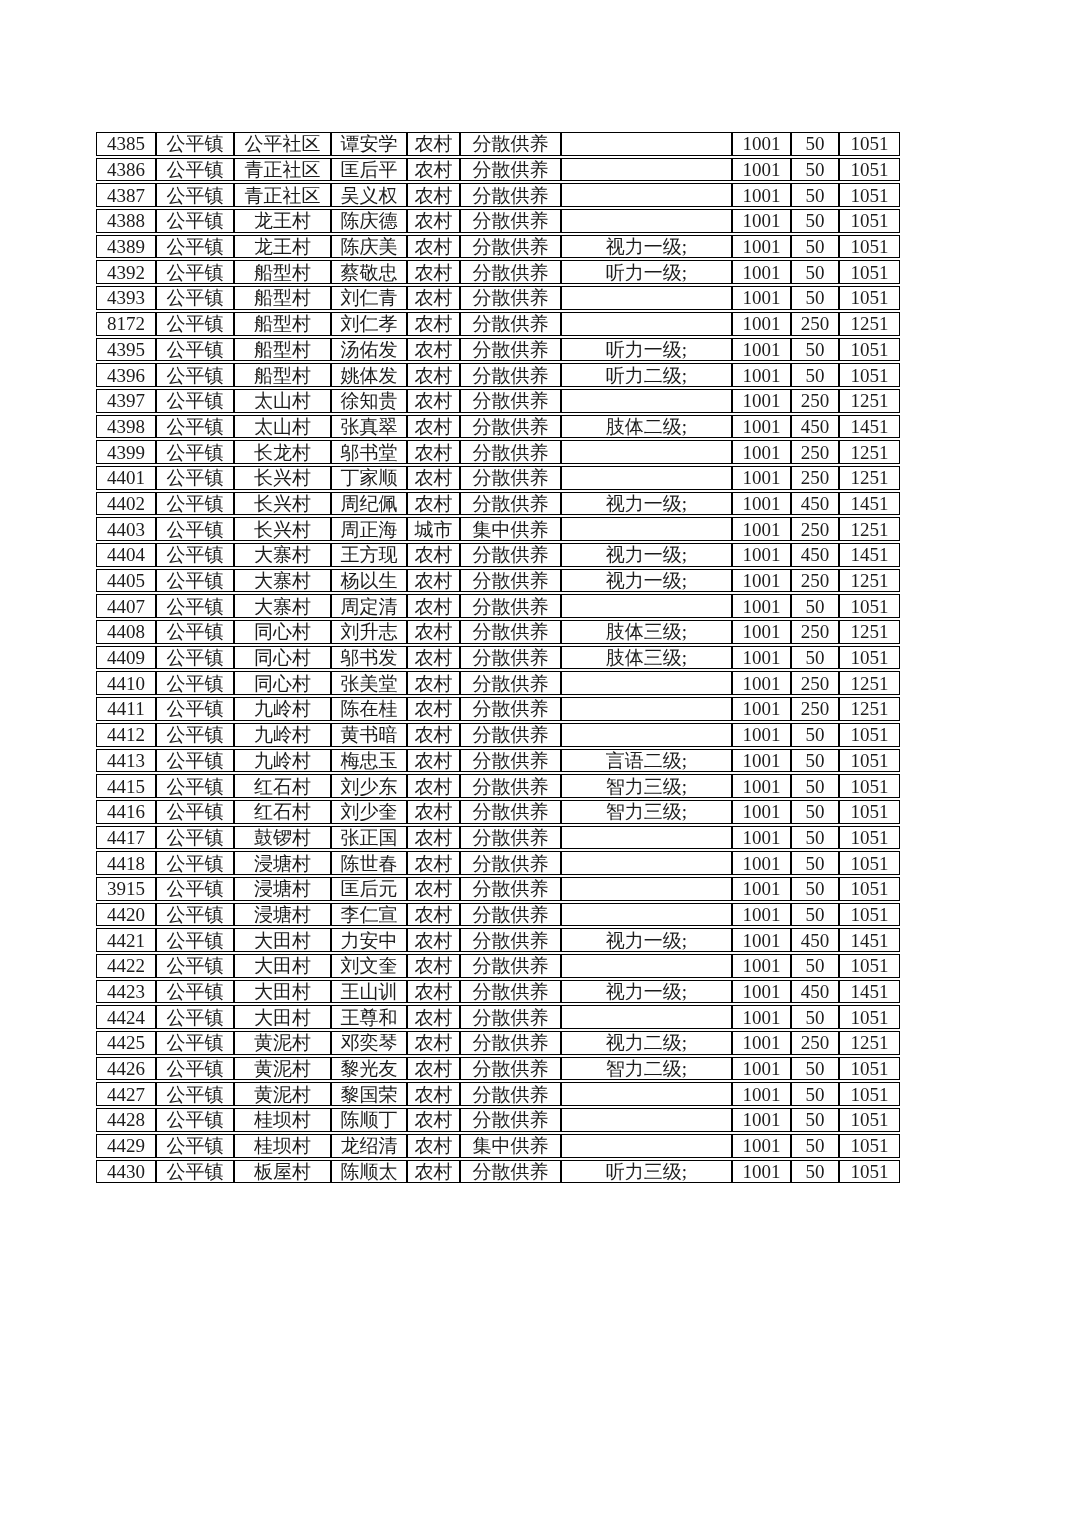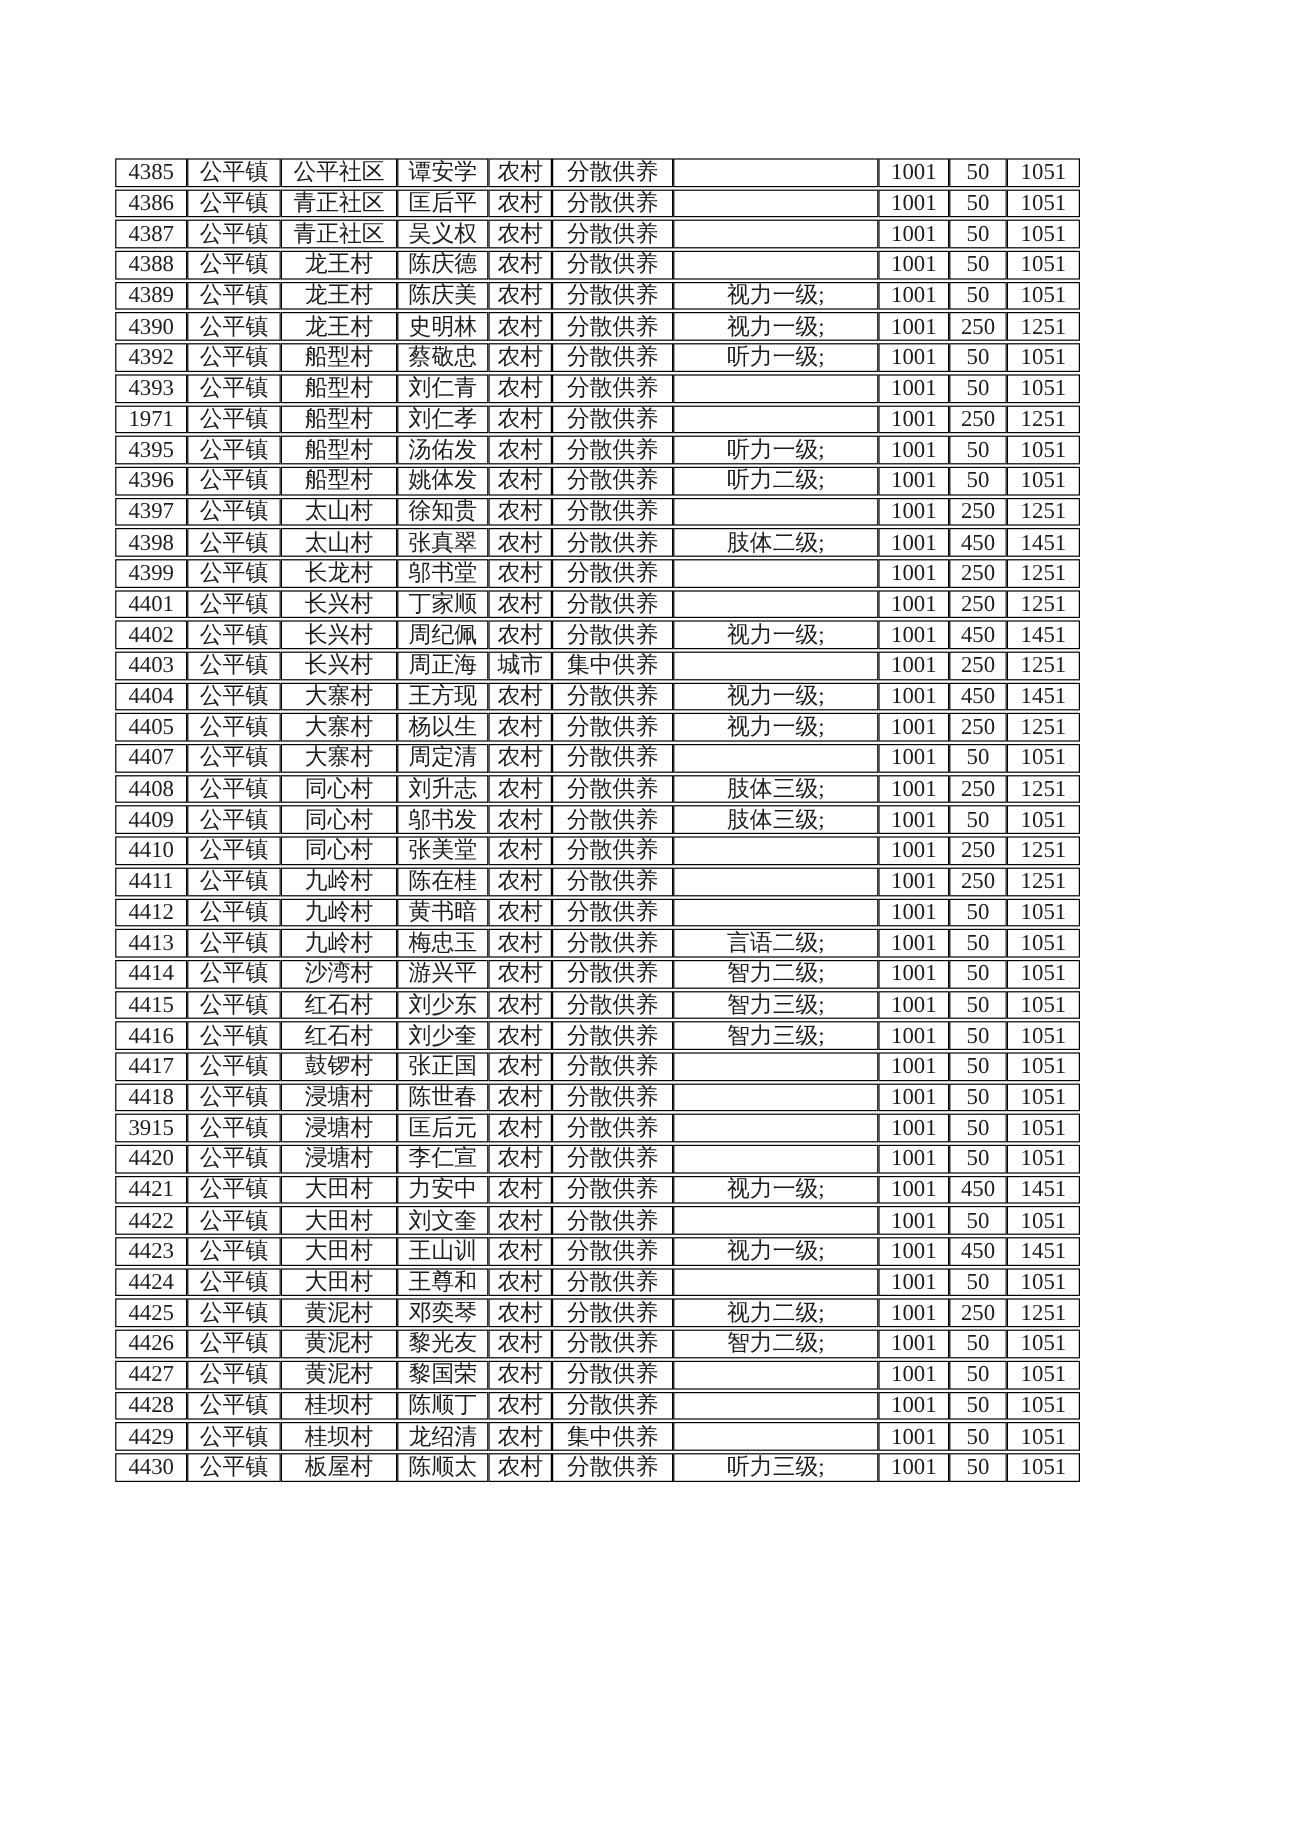--- a/index.html
+++ b/index.html
@@ -120,32 +120,20 @@
           <td>龙王村</td>
           <td>陈庆美</td>
           <td>农村</td>
           <td>分散供养</td>
           <td>视力一级;</td>
           <td>1001</td>
           <td>50</td>
           <td>1051</td>
         </tr>
         <tr>
-          <td>4390</td>
-          <td>公平镇</td>
-          <td>龙王村</td>
-          <td>史明林</td>
-          <td>农村</td>
-          <td>分散供养</td>
-          <td>视力一级;</td>
-          <td>1001</td>
-          <td>250</td>
-          <td>1251</td>
-        </tr>
-        <tr>
           <td>4392</td>
           <td>公平镇</td>
           <td>船型村</td>
           <td>蔡敬忠</td>
           <td>农村</td>
           <td>分散供养</td>
           <td>听力一级;</td>
           <td>1001</td>
           <td>50</td>
           <td>1051</td>
@@ -156,21 +144,21 @@
           <td>船型村</td>
           <td>刘仁青</td>
           <td>农村</td>
           <td>分散供养</td>
           <td></td>
           <td>1001</td>
           <td>50</td>
           <td>1051</td>
         </tr>
         <tr>
-          <td>1971</td>
+          <td>8172</td>
           <td>公平镇</td>
           <td>船型村</td>
           <td>刘仁孝</td>
           <td>农村</td>
           <td>分散供养</td>
           <td></td>
           <td>1001</td>
           <td>250</td>
           <td>1251</td>
         </tr>
@@ -367,32 +355,20 @@
           <td>1051</td>
         </tr>
         <tr>
           <td>4413</td>
           <td>公平镇</td>
           <td>九岭村</td>
           <td>梅忠玉</td>
           <td>农村</td>
           <td>分散供养</td>
           <td>言语二级;</td>
-          <td>1001</td>
-          <td>50</td>
-          <td>1051</td>
-        </tr>
-        <tr>
-          <td>4414</td>
-          <td>公平镇</td>
-          <td>沙湾村</td>
-          <td>游兴平</td>
-          <td>农村</td>
-          <td>分散供养</td>
-          <td>智力二级;</td>
           <td>1001</td>
           <td>50</td>
           <td>1051</td>
         </tr>
         <tr>
           <td>4415</td>
           <td>公平镇</td>
           <td>红石村</td>
           <td>刘少东</td>
           <td>农村</td>

